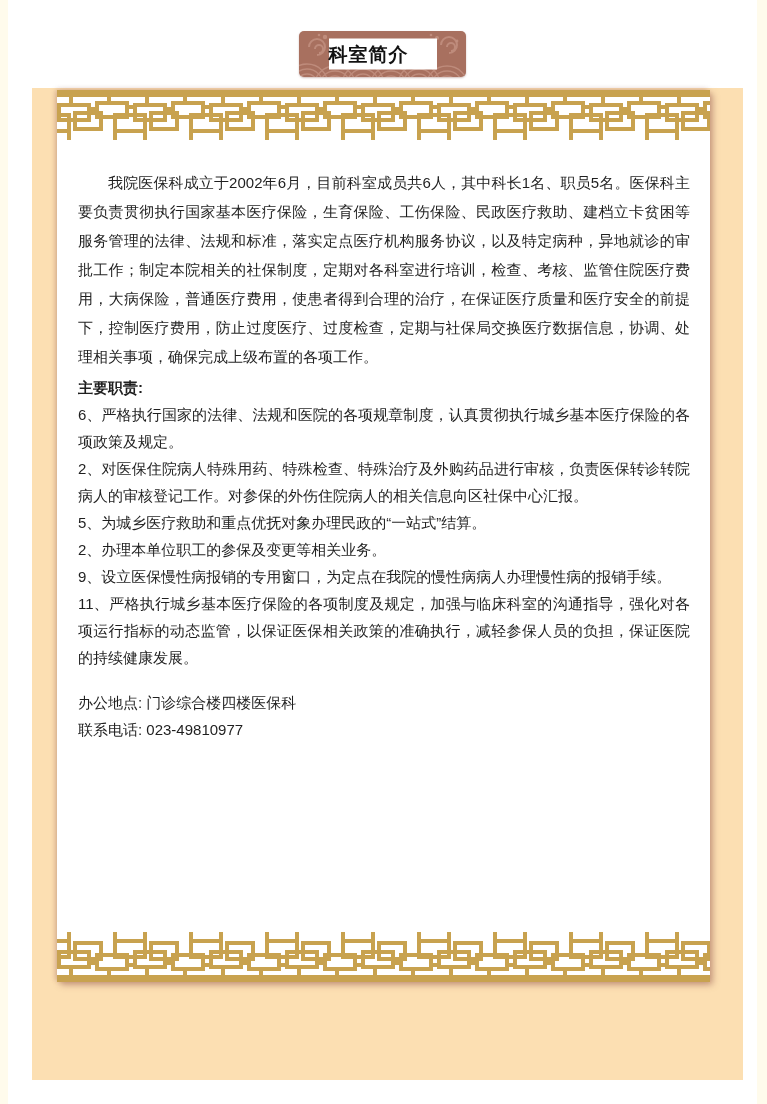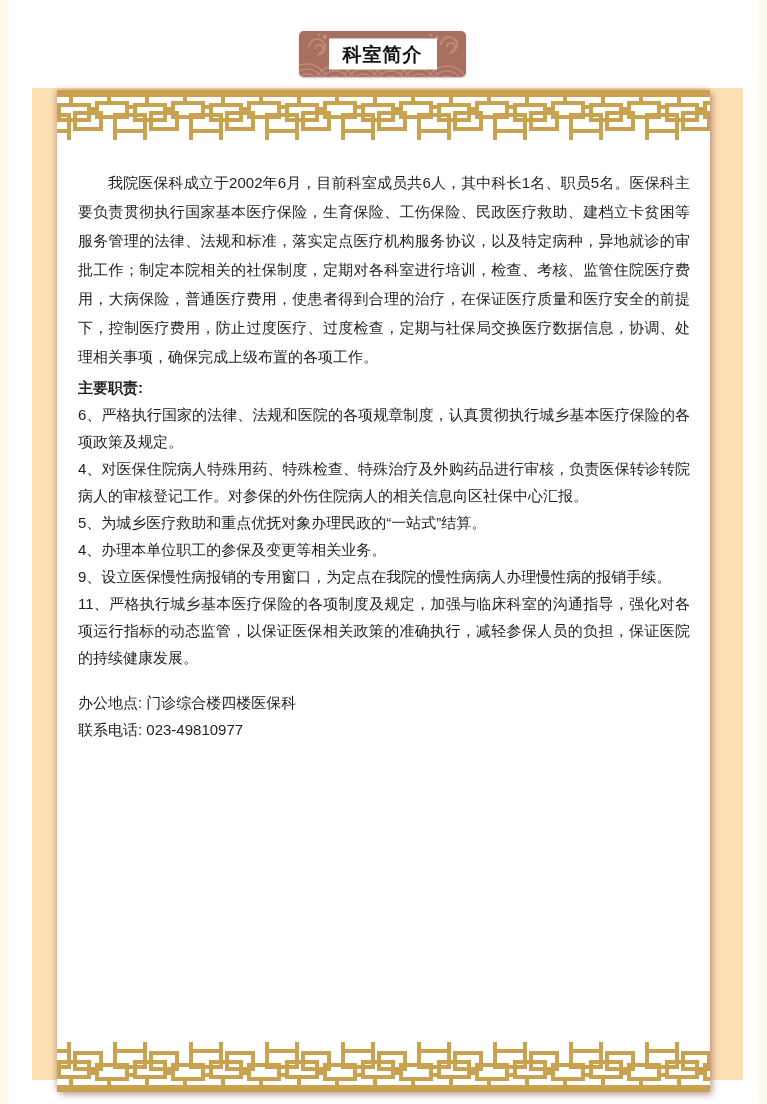--- a/index.html
+++ b/index.html
@@ -27,34 +27,34 @@
   .banner{
     position:absolute;left:299px;top:31px;width:167px;height:46px;
     background:var(--banner-brown);
     border-radius:5px;
     box-shadow:0 1px 2px rgba(120,70,60,.35);
   }
   .banner svg.motifs{position:absolute;left:0;top:0;width:100%;height:100%;border-radius:5px;}
   .banner-label{
     position:absolute;left:50%;top:50%;transform:translate(-50%,-50%);
     width:108px;height:31px;background:#ffffff;
-    display:flex;align-items:center;justify-content:center;
+    display:flex;align-items:center;
   }
   .banner-label span{
     font-size:19px;font-weight:bold;letter-spacing:1px;color:#111;
     white-space:nowrap;
   }
 
   
   .peach-backdrop{
     position:absolute;left:32px;top:88px;width:711px;height:992px;
     background:var(--peach);
   }
   .content-card{
-    position:absolute;left:57px;top:90px;width:653px;height:1002px;
+    position:absolute;left:57px;top:90px;width:653px;height:892px;
     background:#ffffff;border-radius:4px;
     box-shadow:3px 3px 6px rgba(150,90,80,.5),-2px -1px 5px rgba(150,90,80,.3);
   }
   .lattice{position:absolute;left:0;right:0;height:50px;font-size:0;}
   .lattice .bar{height:7px;background:var(--gold);}
   .lattice svg{display:block;width:100%;height:43px;}
   .lattice.top{top:0;}
   .lattice.bottom{bottom:0;transform:scaleY(-1);}
 
   
@@ -146,23 +146,23 @@
         </pattern>
       </defs>
       <rect width="100%" height="100%" fill="url(#fretA)"></rect>
     </svg>
   </div>
 
   <div class="card-content">
     <p class="intro">我院医保科成立于2002年6月，目前科室成员共6人，其中科长1名、职员5名。医保科主要负责贯彻执行国家基本医疗保险，生育保险、工伤保险、民政医疗救助、建档立卡贫困等服务管理的法律、法规和标准，落实定点医疗机构服务协议，以及特定病种，异地就诊的审批工作；制定本院相关的社保制度，定期对各科室进行培训，检查、考核、监管住院医疗费用，大病保险，普通医疗费用，使患者得到合理的治疗，在保证医疗质量和医疗安全的前提下，控制医疗费用，防止过度医疗、过度检查，定期与社保局交换医疗数据信息，协调、处理相关事项，确保完成上级布置的各项工作。</p>
     <p class="duties-heading">主要职责:</p>
     <p class="duty">6、严格执行国家的法律、法规和医院的各项规章制度，认真贯彻执行城乡基本医疗保险的各项政策及规定。</p>
-    <p class="duty">4、对医保住院病人特殊用药、特殊检查、特殊治疗及外购药品进行审核，负责医保转诊转院病人的审核登记工作。对参保的外伤住院病人的相关信息向区社保中心汇报。</p>
+    <p class="duty">2、对医保住院病人特殊用药、特殊检查、特殊治疗及外购药品进行审核，负责医保转诊转院病人的审核登记工作。对参保的外伤住院病人的相关信息向区社保中心汇报。</p>
     <p class="duty">5、为城乡医疗救助和重点优抚对象办理民政的“一站式”结算。</p>
-    <p class="duty">4、办理本单位职工的参保及变更等相关业务。</p>
+    <p class="duty">2、办理本单位职工的参保及变更等相关业务。</p>
     <p class="duty">9、设立医保慢性病报销的专用窗口，为定点在我院的慢性病病人办理慢性病的报销手续。</p>
     <p class="duty">11、严格执行城乡基本医疗保险的各项制度及规定，加强与临床科室的沟通指导，强化对各项运行指标的动态监管，以保证医保相关政策的准确执行，减轻参保人员的负担，保证医院的持续健康发展。</p>
     <p class="office-line">办公地点: 门诊综合楼四楼医保科</p>
     <p class="phone-line">联系电话: 023-49810977</p>
   </div>
 
   <div class="lattice bottom">
     <div class="bar"></div>
     <svg aria-hidden="true">
       <rect width="100%" height="100%" fill="url(#fretA)"></rect>

